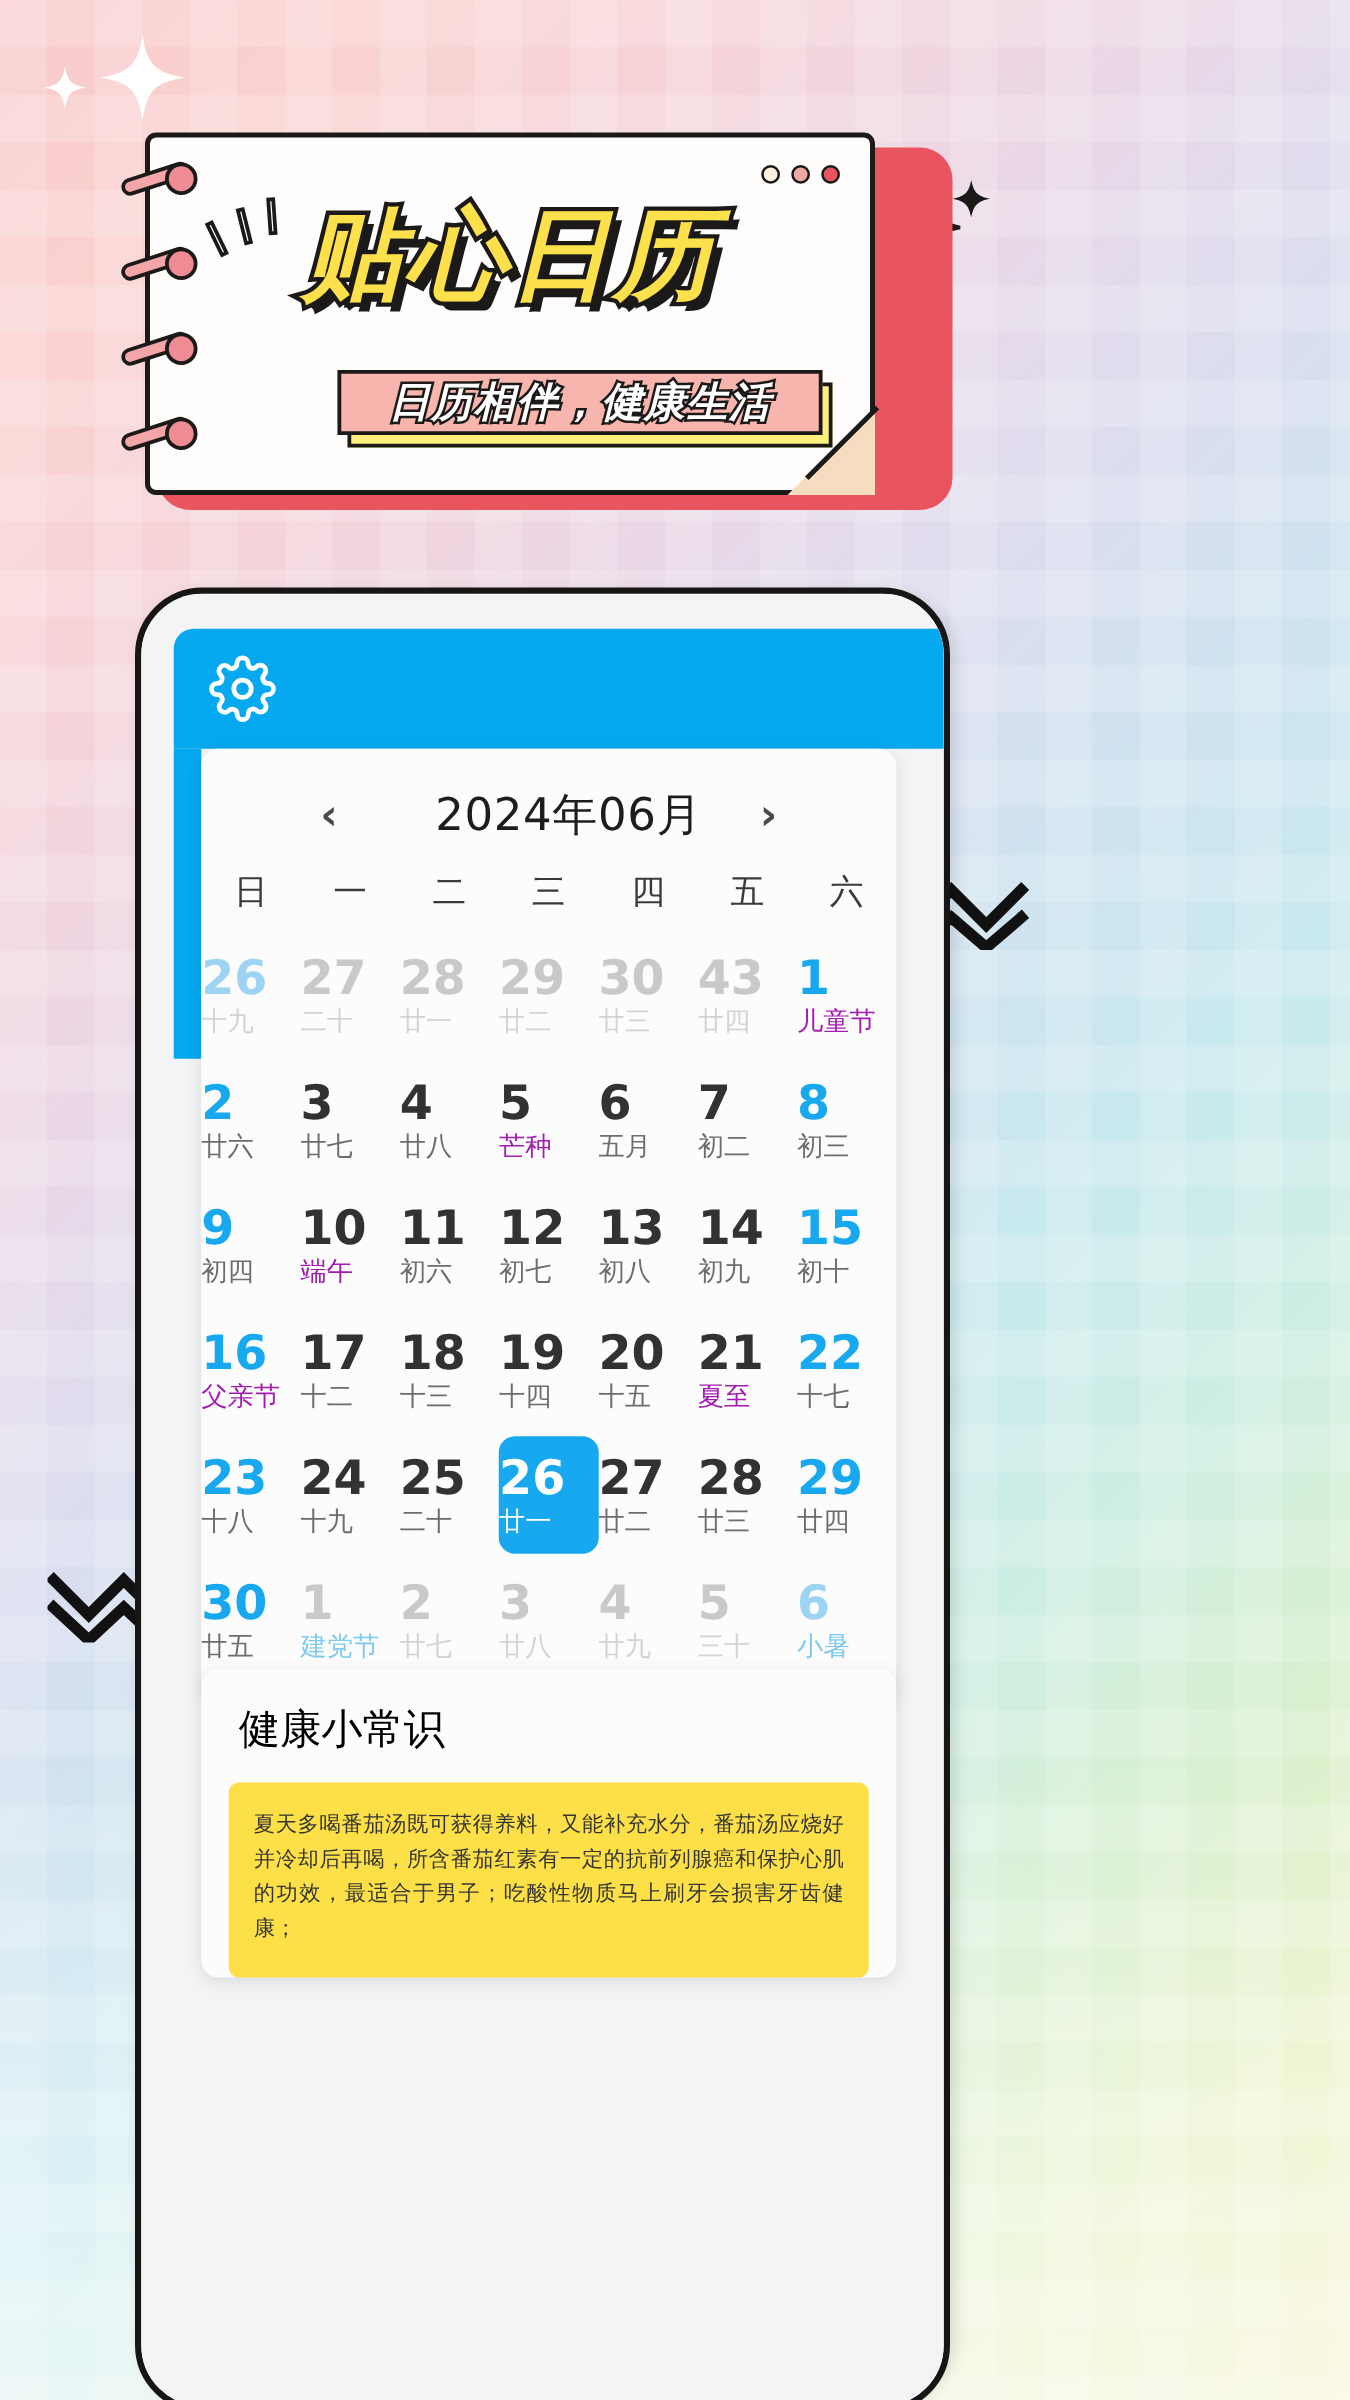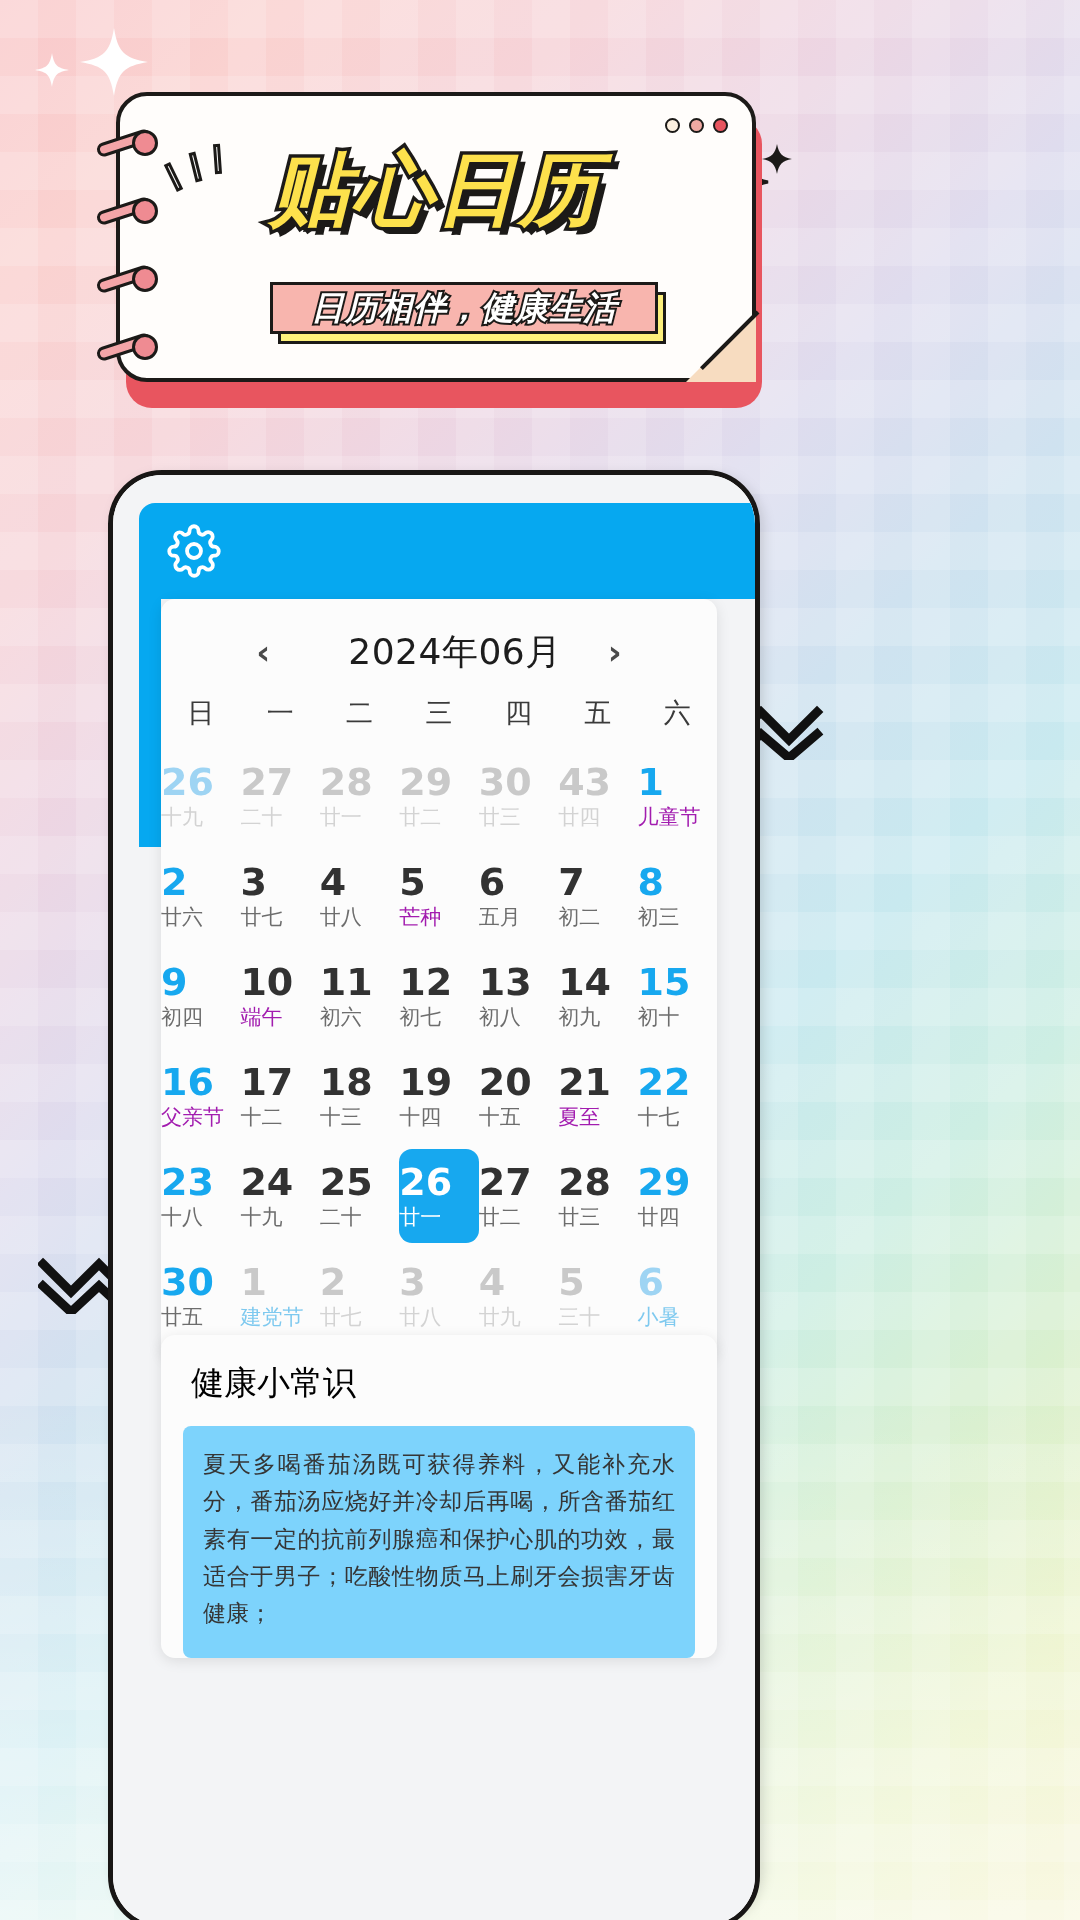--- a/index.html
+++ b/index.html
@@ -38,25 +38,25 @@
   .spark { position:absolute; pointer-events:none; }
   .spark svg { display:block; }
 
   
   #banner-shadow {
     position:absolute; left:126px; top:118px;
     width:636px; height:290px;
     background:#e8555f; border-radius:26px;
   }
   #banner {
-    position:absolute; left:116px; top:92px;
-    width:640px; height:290px;
+    position:absolute; left:116px; top:106px;
+    width:584px; height:290px;
     background:#fffdfb;
     border:4px solid #1c1a18;
-    border-radius:31px;
+    border-radius:9px;
     overflow:visible;
   }
   #banner-corner {
     position:absolute; right:-4px; bottom:-4px;
     width:0; height:0;
     border-left:70px solid transparent;
     border-bottom:70px solid #f7dcc0;
   }
   #banner-corner-line {
     position:absolute; right:-6px; bottom:64px;
@@ -246,24 +246,24 @@
     box-shadow:0 3px 14px rgba(0,0,0,.10);
     padding:26px 0 0 0;
   }
   #health-title {
     font-size:33px; color:#000000; font-weight:500;
     padding:0 30px 20px 30px;
     font-family:"DejaVu Sans","Liberation Sans",sans-serif;
   }
   #health-body {
     margin:0 22px;
-    background:#7dd3fc;
+    background:#fde047;
     border-radius:8px;
     padding:20px 20px 26px 20px;
-    font-size:23px;
+    font-size:17px;
     line-height:1.62;
     color:#353535;
     font-family:Liberation Sans, sans-serif;
     text-align:justify;
   }
 
   
   .zig { position:absolute; pointer-events:none; }
 </style>
 </head>

